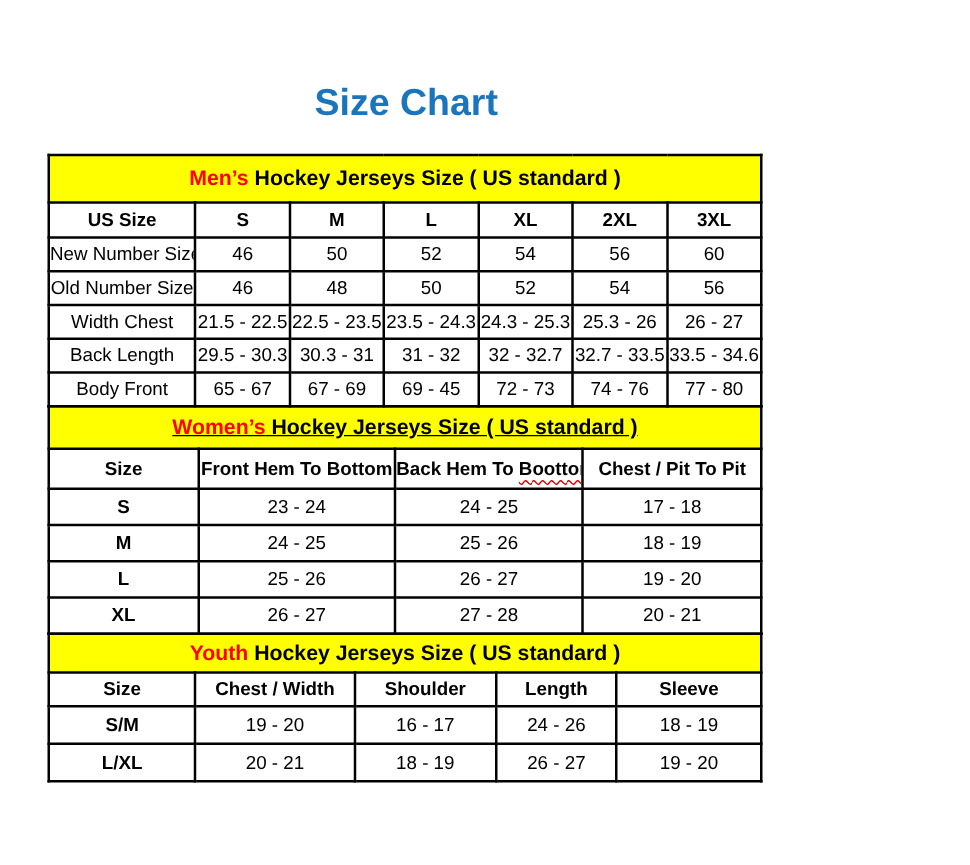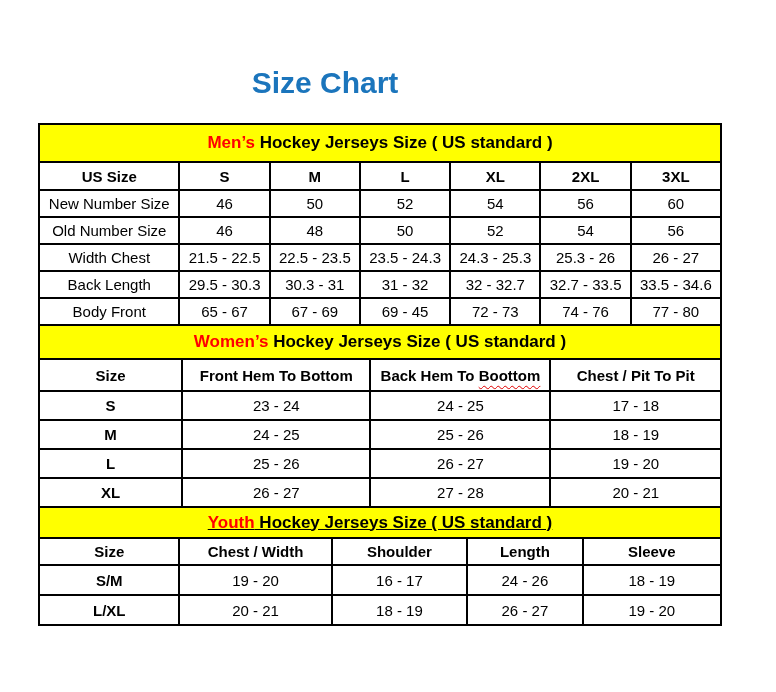--- a/index.html
+++ b/index.html
@@ -26,21 +26,21 @@
     font-size: 30px;
     font-weight: bold;
     color: var(--title-blue);
     letter-spacing: 0px;
   }
   .tables {
     position: absolute;
     top: 123px; left: 38px; width: 700px;
   }
   table {
-    width: 684px;
+    width: 572px;
     border-collapse: collapse;
     table-layout: fixed;
     margin-top: -2px;
   }
   table:first-child { margin-top: 0; }
   th, td {
     border: 2px solid var(--border-black);
     text-align: center;
     vertical-align: middle;
     overflow: hidden;
@@ -51,24 +51,24 @@
     font-size: 17px;
     font-weight: bold;
   }
   tr.band .hl { color: var(--accent-red); }
   tr.cols th { font-size: 15px; font-weight: bold; }
   td { font-size: 15px; font-weight: normal; }
   .bold-first tbody td:first-child { font-weight: bold; }
   .t-mens  tr.band { height: 38px; }
   .t-mens  tr.cols { height: 28px; }
   .t-mens  tbody tr { height: 27px; }
-  .t-womens tr.band { height: 34px; }
+  .t-womens tr.band { height: 34px; text-decoration: underline; }
   .t-womens tr.cols { height: 32px; }
   .t-womens tbody tr { height: 29px; }
-  .t-youth tr.band { height: 31px; text-decoration: underline; }
+  .t-youth tr.band { height: 31px; }
   .t-youth tr.cols { height: 27px; }
   .t-youth tbody tr { height: 30px; }
   .wavy {
     text-decoration-line: underline;
     text-decoration-style: wavy;
     text-decoration-color: var(--squiggle-red);
     text-decoration-thickness: 1px;
     text-underline-offset: 4px;
     text-decoration-skip-ink: none;
   }

